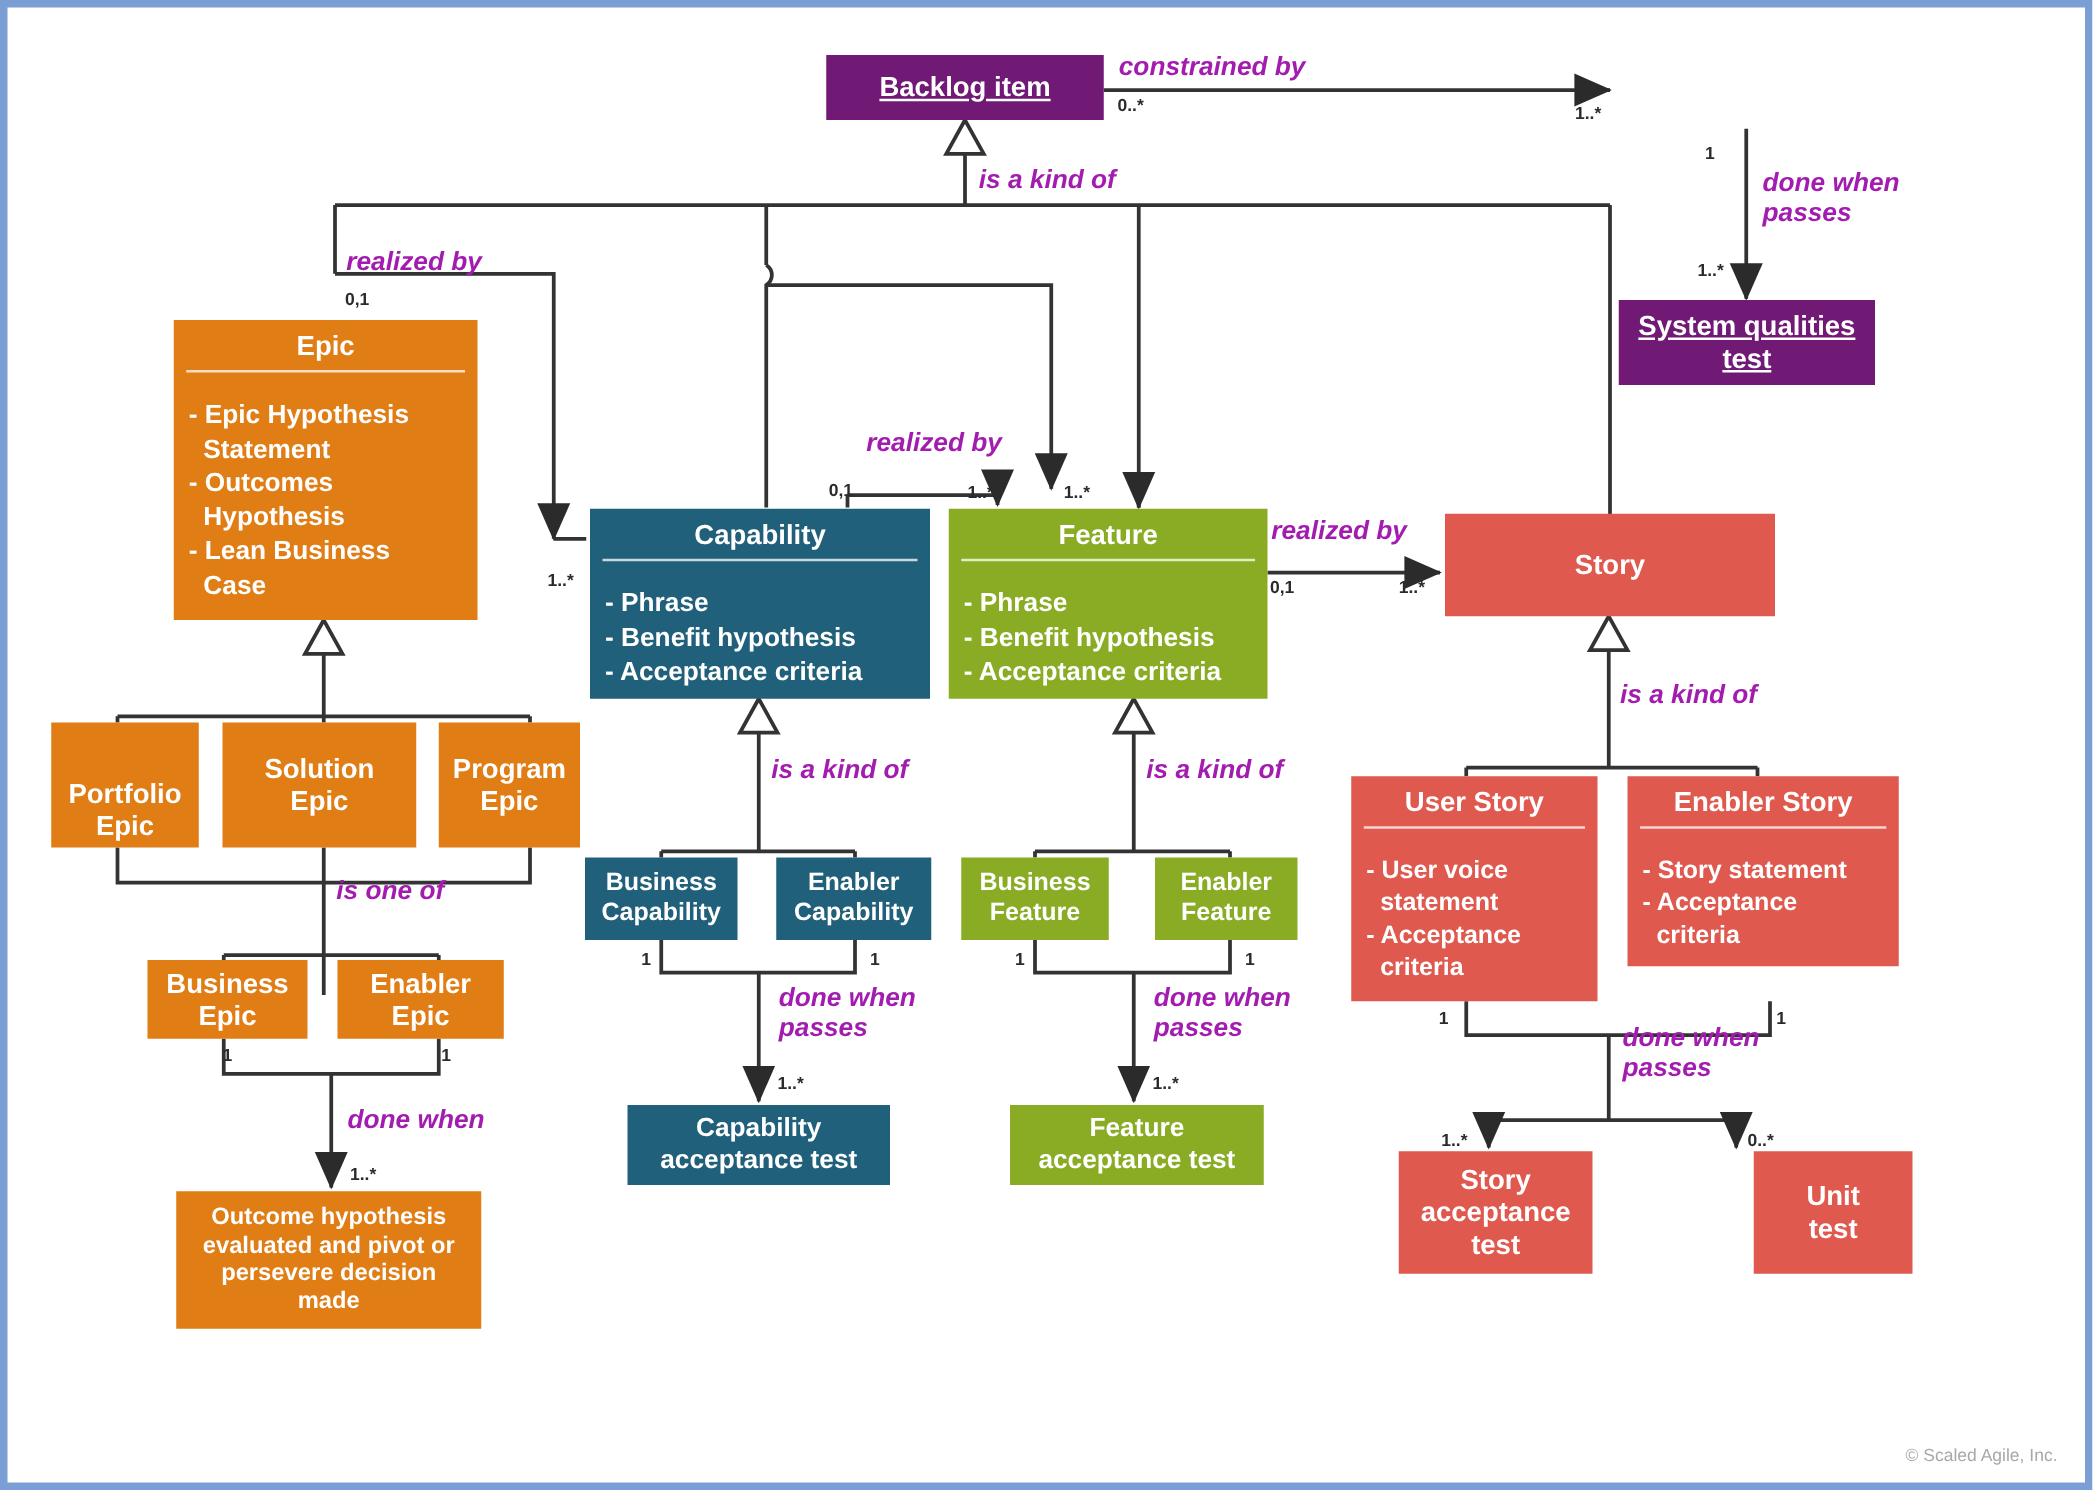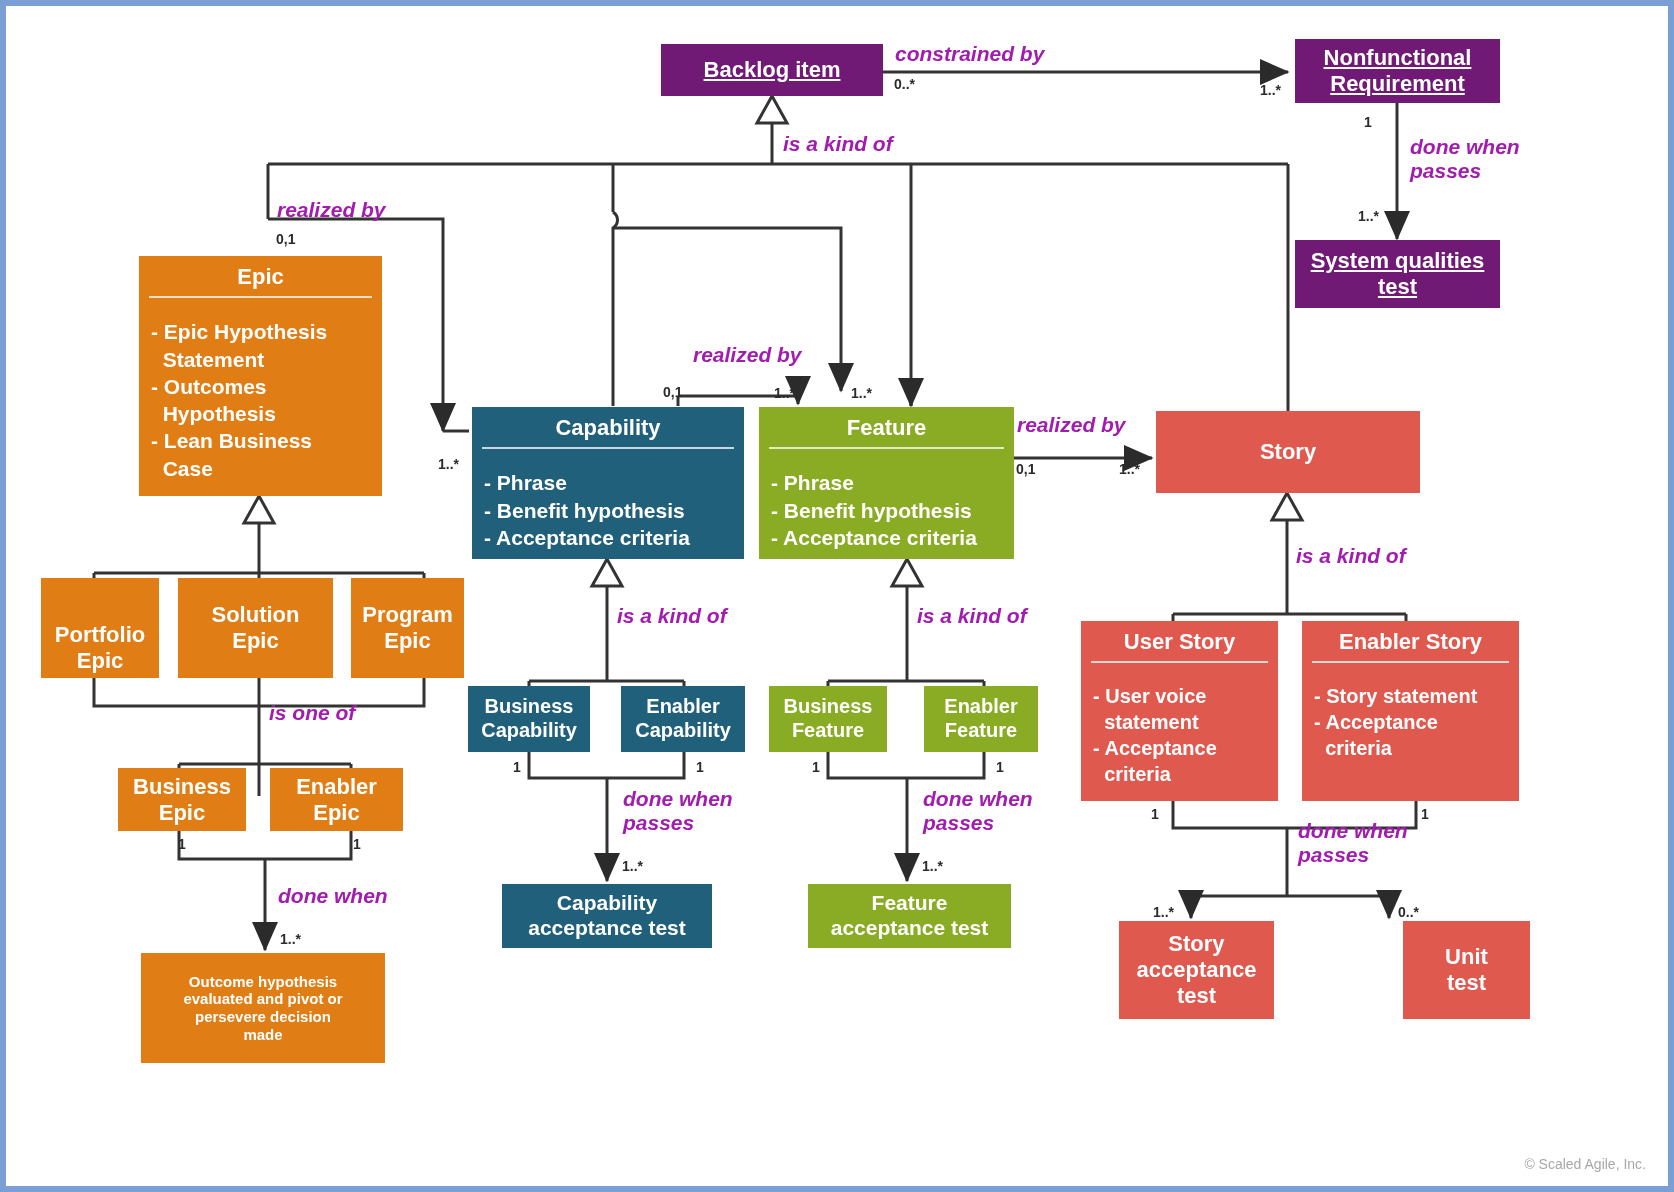--- a/index.html
+++ b/index.html
@@ -52,21 +52,21 @@
   .node .attrs div { white-space: pre-wrap; }
   .plain {
     display: flex;
     align-items: center;
     justify-content: center;
     text-align: center;
     font-size: 22px;
     line-height: 1.18;
     padding: 4px;
   }
-  .plain.small { font-size: 15px; }
+  .plain.small { font-size: 19px; }
   .gray  { background: #701a75; text-decoration: underline; }
   .orange{ background: #e07d15; }
   .teal  { background: #21607a; }
   .green { background: #8aac24; }
   .red   { background: #e0594f; }
 
   .lbl {
     position: absolute;
     font-style: italic;
     font-weight: bold;
@@ -178,24 +178,20 @@
       <path d="M1185,890 L1185,912" marker-end="url(#filled)"></path>
       <path d="M1383,890 L1383,912" marker-end="url(#filled)"></path>
 
     </g>
   </svg>
 
   <div class="node gray plain" style="left:655px; top:38px; width:222px; height:52px;">
     <span>Backlog item</span>
   </div>
 
-  <div class="node gray plain" style="left:1289px; top:33px; width:205px; height:64px; white-space:pre-line;">
-    <span>Nonfunctional
-Requirement</span>
-  </div>
 
   <div class="node gray plain" style="left:1289px; top:234px; width:205px; height:68px; white-space:pre-line;">
     <span>System qualities
 test</span>
   </div>
 
   <div class="node orange" style="left:133px; top:250px; width:243px; height:240px;">
     <div class="title">Epic</div>
     <div class="rule"></div>
     <div class="attrs">
@@ -293,21 +289,21 @@
     <div class="title">User Story</div>
     <div class="rule"></div>
     <div class="attrs" style="font-size:20px;">
       <div>- User voice
   statement</div>
       <div>- Acceptance
   criteria</div>
     </div>
   </div>
 
-  <div class="node red" style="left:1296px; top:615px; width:217px; height:180px;">
+  <div class="node red" style="left:1296px; top:615px; width:217px; height:152px;">
     <div class="title">Enabler Story</div>
     <div class="rule"></div>
     <div class="attrs" style="font-size:20px;">
       <div>- Story statement</div>
       <div>- Acceptance
   criteria</div>
     </div>
   </div>
 
   <div class="node red plain" style="left:1113px; top:915px; width:155px; height:98px; white-space:pre-line;">

